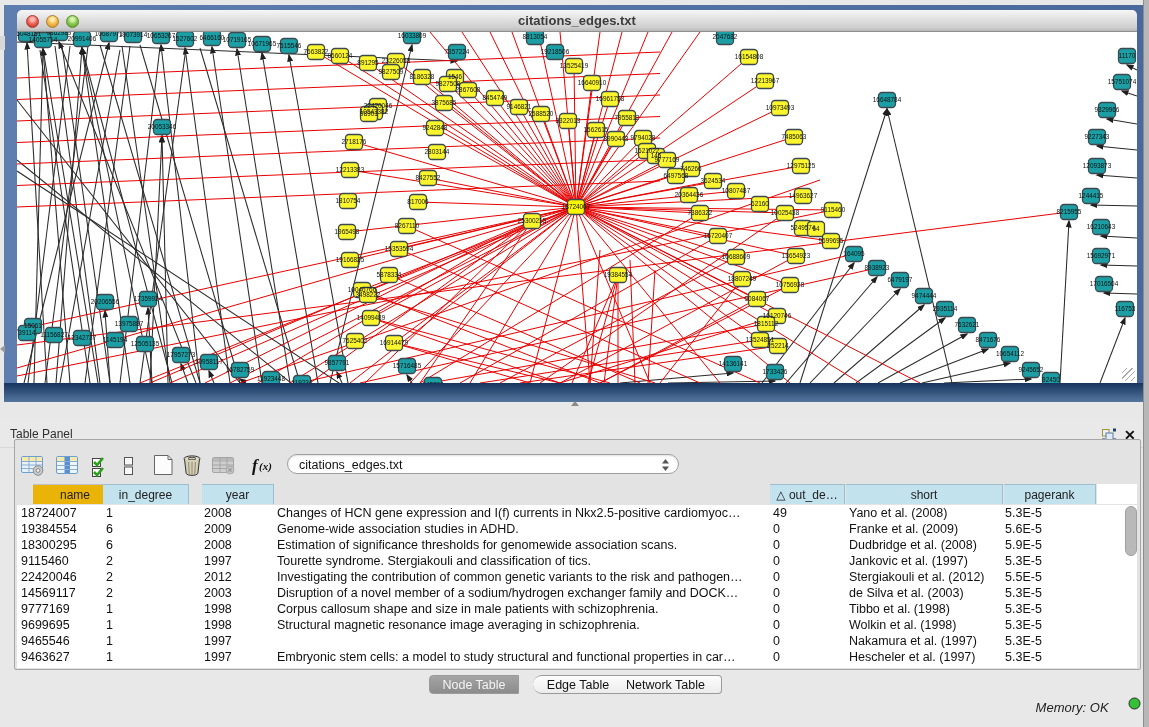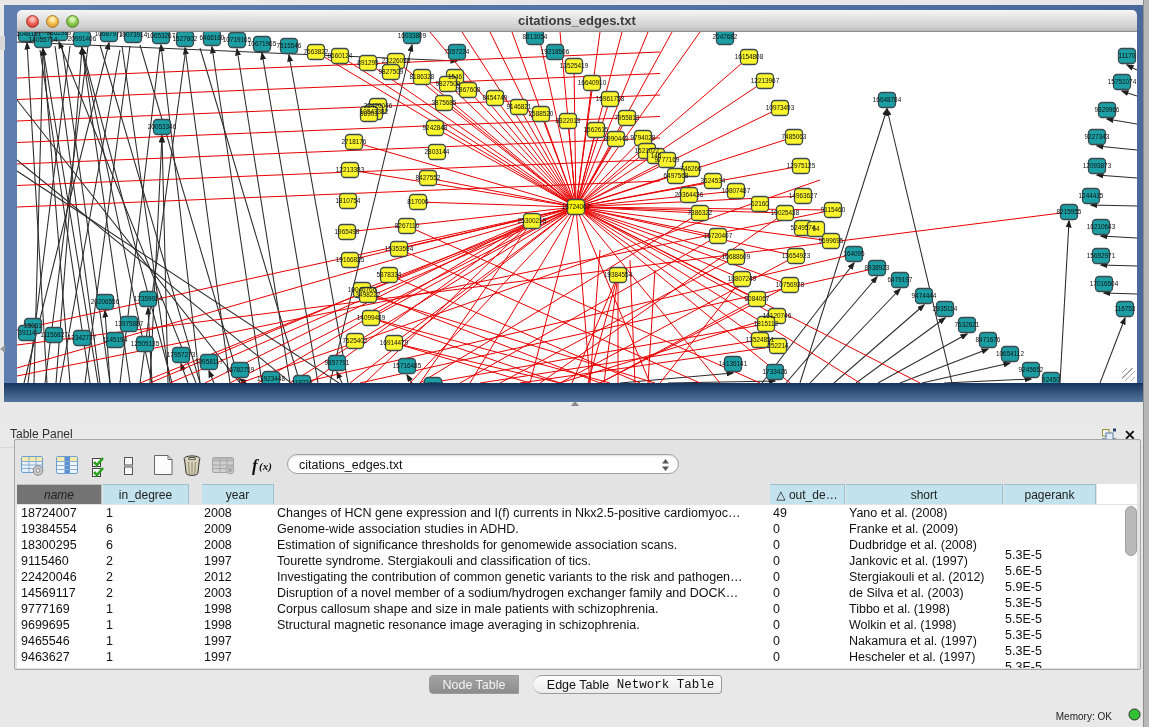--- a/index.html
+++ b/index.html
@@ -42,31 +42,31 @@
 
 #thead { position:absolute; left:2px; top:44px; width:1120px; height:20px; font-size:12px; color:#222; }
 #thead span { position:absolute; top:0; height:20px; line-height:20px; text-align:center;
   background:#c2e2ee; border-right:1px solid #9dbfcd; border-top:1px solid #9dbfcd; }
 #tbody { position:absolute; left:2px; top:65px; width:1120px; height:163px; background:#fff; overflow:hidden;
   font-size:12.5px; color:#111; }
 .trow { position:relative; height:16px; line-height:16px; white-space:nowrap; }
 .trow span { position:absolute; top:0; overflow:hidden; }
 .c0 { left:4px; width:80px; } .c1 { left:89px; width:95px; } .c2 { left:187px; width:70px; }
 .c3 { left:260px; width:492px; } .c4 { left:756px; width:72px; } .c5 { left:832px; width:155px; }
-.c6 { left:988px; width:90px;margin-top:42px; }
+.c6 { left:988px; width:90px; }
 #vscroll { position:absolute; left:1110px; top:66px; width:12px; height:50px; background:#b9b9b9; border-radius:6px; border:1px solid #a0a0a0; }
 
 #tabs { position:absolute; left:429px; top:675px; width:293px; height:28px; font-size:12.5px; }
 #tabs .seg { position:absolute; top:0; height:19px; line-height:18px; text-align:center;
   background:linear-gradient(#fdfdfd,#ececec); border:1px solid #9a9a9a; color:#111; }
 #tabs .sel { background:linear-gradient(#a4a4a4,#8c8c8c); color:#f4f4f4; }
 #tabs .s0 { left:0; width:90px; border-radius:4px 0 0 4px; }
 #tabs .s1 { left:104px; width:91px; border-left:none;border-radius:9px; }
-#tabs .s2 { left:181px; width:112px; border-left:none; border-radius:0 4px 4px 0;font-family:Liberation Mono, monospace; }
-#membar { position:absolute; right:26px; bottom:5px; font-size:10px; color:#222; }
+#tabs .s2 { left:181px; width:112px; border-left:none; border-radius:0 4px 4px 0; }
+#membar { position:absolute; right:26px; bottom:12px; font-size:13px; color:#222;font-style:italic; }
 #memdot { position:absolute; right:-18px; top:-3px; }
 </style></head><body>
 <div id="stage">
   <div id="frame">
     <div class="bottomband"></div>
     <div id="win">
       <div id="titlebar">
         <div class="light" id="lr"></div>
           <div class="light" id="ly"></div>
           <div class="light" id="lg"></div>
@@ -647,21 +647,21 @@
  </g>
 </svg></div>
     <div id="combo">
         <span class="ct">citations_edges.txt</span>
         <svg style="position:absolute;right:8px;top:4px" width="9" height="12">
           <path d="M4.5,0 L8,4.5 L1,4.5 z" fill="#555"></path>
           <path d="M4.5,12 L8,7.5 L1,7.5 z" fill="#555"></path>
         </svg>
       </div>
     <div id="thead">
-      <span style="left:0;width:85px;background:#737373;border-right:1px solid #c0c0c0;border-top:1px solid #c0c0c0;font-style:italic;">name</span>
+      <span style="left:16px;width:85px;background:#eab308;border-right:1px solid #c0c0c0;border-top:1px solid #c0c0c0;">name</span>
       <span style="left:86px;width:86px;">in_degree</span>
       <span style="left:185px;width:72px;">year</span>
       <span style="left:753px;width:75px;">△ out_de…</span>
       <span style="left:829px;width:157px;">short</span>
       <span style="left:987px;width:92px;">pagerank</span>
       <span style="left:1080px;width:40px;background:#fff;border:none;"></span>
     </div>
     <div id="tbody">
 <div class="trow">
           <span class="c0">18724007</span>
@@ -740,20 +740,21 @@
           <span class="c1">1</span>
           <span class="c2">1997</span>
           <span class="c4">0</span>
           <span class="c5">Nakamura et al. (1997)</span>
           <span class="c6">5.3E-5</span>
         </div>
 <div class="trow">
           <span class="c0">9463627</span>
           <span class="c1">1</span>
           <span class="c2">1997</span>
+          <span class="c3">Embryonic stem cells: a model to study structural and functional properties in car…</span>
           <span class="c4">0</span>
           <span class="c5">Hescheler et al. (1997)</span>
           <span class="c6">5.3E-5</span>
         </div>
     </div>
     <div id="vscroll"></div>
   </div>
   <div id="tabs">
     <div class="seg s0 sel">Node Table</div>
     <div class="seg s1">Edge Table</div>

